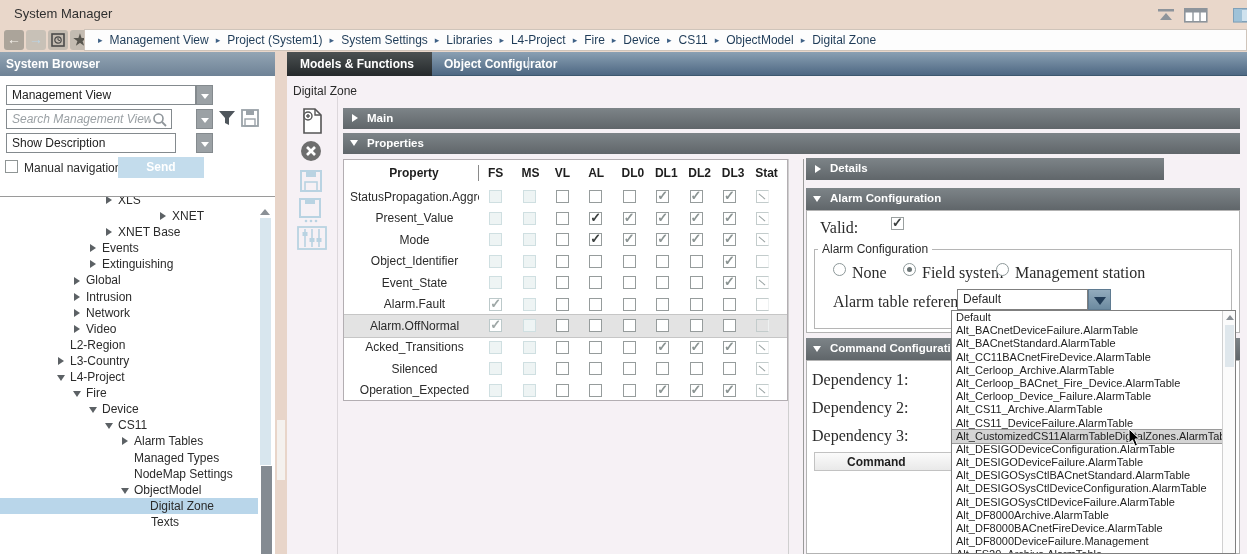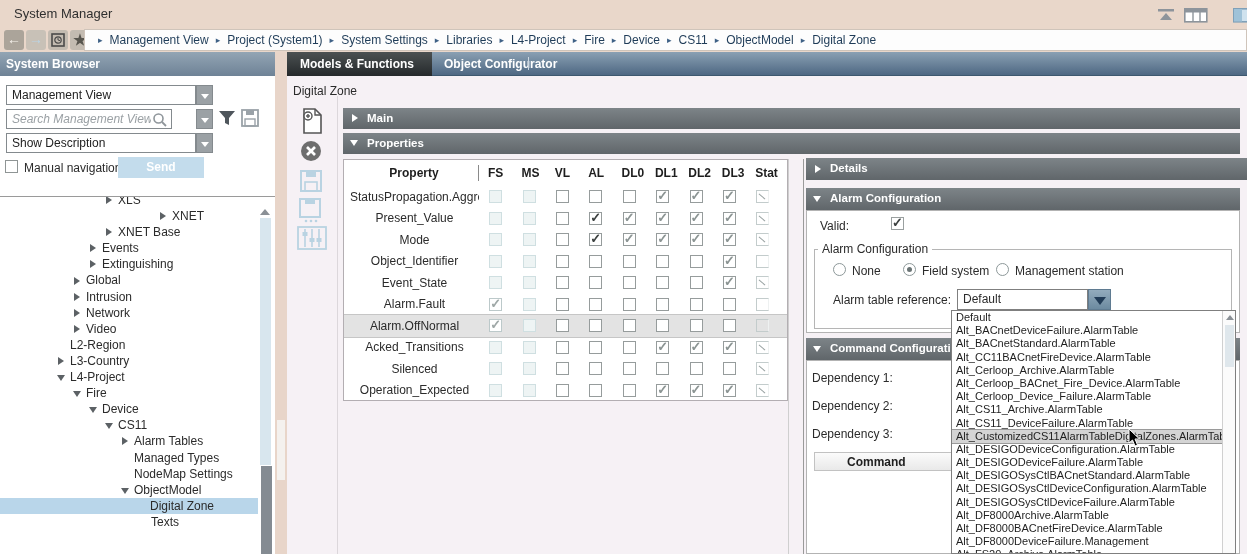--- a/index.html
+++ b/index.html
@@ -94,21 +94,21 @@
   .statbox{width:13px;height:13px;border:1px solid #c3cccc;border-right-color:#eef1f1;position:relative;}
   .statbox.slash:after{content:"";position:absolute;left:1px;top:5px;width:8px;
       border-top:1.5px solid #98a1a1;transform:rotate(40deg);}
 
   
   .tsplit1{left:788px;top:159px;width:1px;height:395px;background:#cfcfcf;}
   .tsplit2{left:803px;top:159px;width:1px;height:395px;background:#9a9a9a;}
 
   
   .panelbox{position:absolute;background:#fff;border:1px solid #b3b3b3;}
-  .lbl{position:absolute;font-size:12px;color:#2b2b2b;}
+  .lbl{position:absolute;font-size:16px;color:#2b2b2b;font-family:Liberation Serif, serif;}
   .radio{position:absolute;width:13px;height:13px;border:1px solid #8d9899;border-radius:50%;background:#fff;}
   .radio.sel:after{content:"";position:absolute;left:3px;top:3px;width:5px;height:5px;border-radius:50%;
       background:#6a7475;}
   .fieldset{position:absolute;border:1px solid #b5b5b5;}
   .legend{position:absolute;background:#fff;padding:0 4px;font-size:12px;color:#2b2b2b;}
   .combo-field{left:957px;top:289px;width:131px;height:21px;background:#fff;border:1px solid #7f7f7f;
       line-height:19px;padding-left:5px;font-size:12px;position:absolute;}
   .combo-btn{left:1088px;top:289px;width:23px;height:21px;position:absolute;
       background:linear-gradient(#93abbc,#6c8aa0);border:1px solid #5f7b91;}
   .combo-btn:after{content:"";position:absolute;left:5px;top:7px;border-left:6px solid transparent;
@@ -213,21 +213,21 @@
           <polygon points="1,1 17,1 11,8 11,15 7,13 7,8" fill="#4f565c"></polygon>
         </svg>
     </div>
     <div class="abs" style="left:241px;top:57px;">
       <svg width="18" height="18">
           <rect x="1" y="1" width="16" height="16" fill="none" stroke="#9aa2a8" stroke-width="1.8"></rect>
         <rect x="5" y="1" width="8" height="5" fill="#9aa2a8"></rect>
           <rect x="4" y="10" width="10" height="7" fill="none" stroke="#9aa2a8" stroke-width="1.4"></rect>
         </svg>
     </div>
-    <div class="field" style="left:6px;top:81px;width:190px;">Show Description</div>
+    <div class="field" style="left:6px;top:81px;width:170px;">Show Description</div>
     <div class="ddbtn" style="left:196px;top:81px;"></div>
     <div class="cbx" style="left:5px;top:108px;"></div>
     <div class="abs" style="left:24px;top:109px;">Manual navigation</div>
     <div class="send-btn">Send</div>
     <div class="abs sb-divider"></div>
     <div class="abs tree" id="tree">
         <div style="margin-top: -5px;">
           <div class="trow" style="padding-left: 104px;">
             <span class="tarrow right"></span>
             <span class="tlabel">XLS</span>
@@ -694,21 +694,21 @@
           <span class="cb cg"></span>
         </div>
         <div class="pcell">
           <span class="statbox slash"></span>
         </div>
       </div>
     </div>
   <div class="abs tsplit1"></div>
   <div class="abs tsplit2"></div>
 
-  <div class="secbar" style="left:806px;top:158px;width:442px;height:22px;">
+  <div class="secbar" style="left:806px;top:158px;width:358px;height:22px;">
     <span class="tri-r" style="top:6.5px;"></span>
     <span>Details</span>
   </div>
   <div class="secbar" style="left:806px;top:188px;width:434px;height:22px;">
     <span class="tri-d" style="top:7.5px;"></span>
     <span>Alarm Configuration</span>
   </div>
   <div class="panelbox" style="left:806px;top:210px;width:434px;height:123px;"></div>
   <div class="lbl" style="left:820px;top:219px;">Valid:</div>
   <div class="cbx" style="left:891px;top:217px;border-color:#9aa0a0;">

